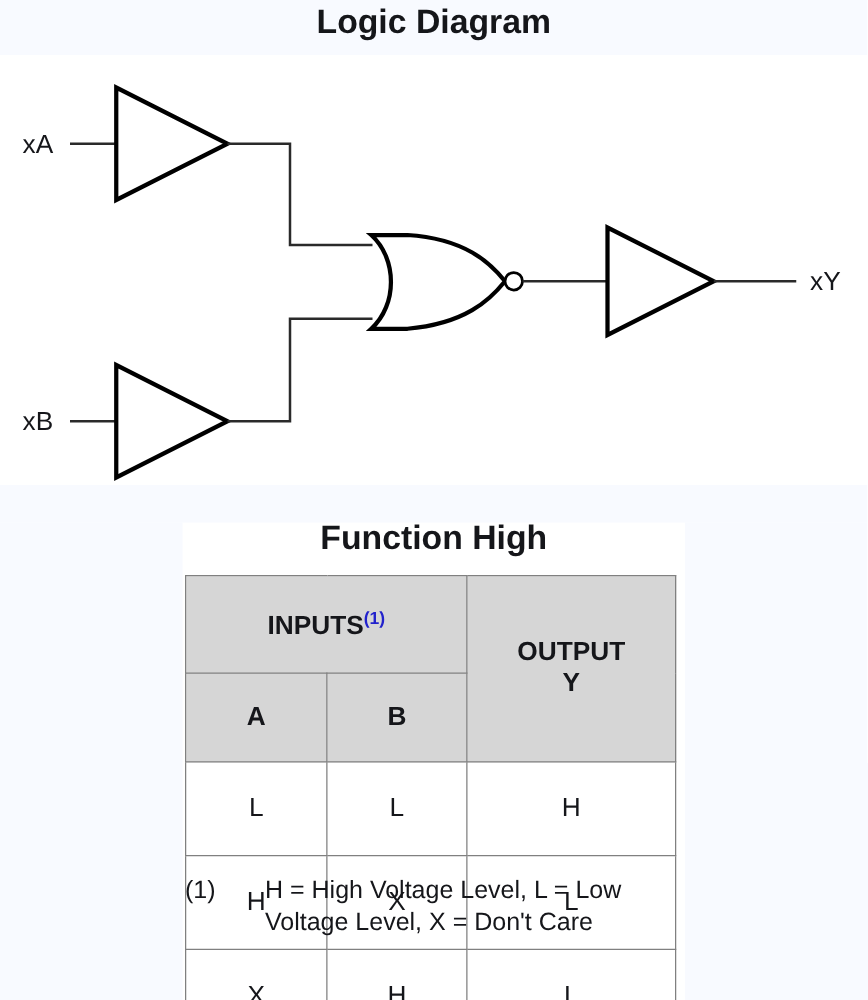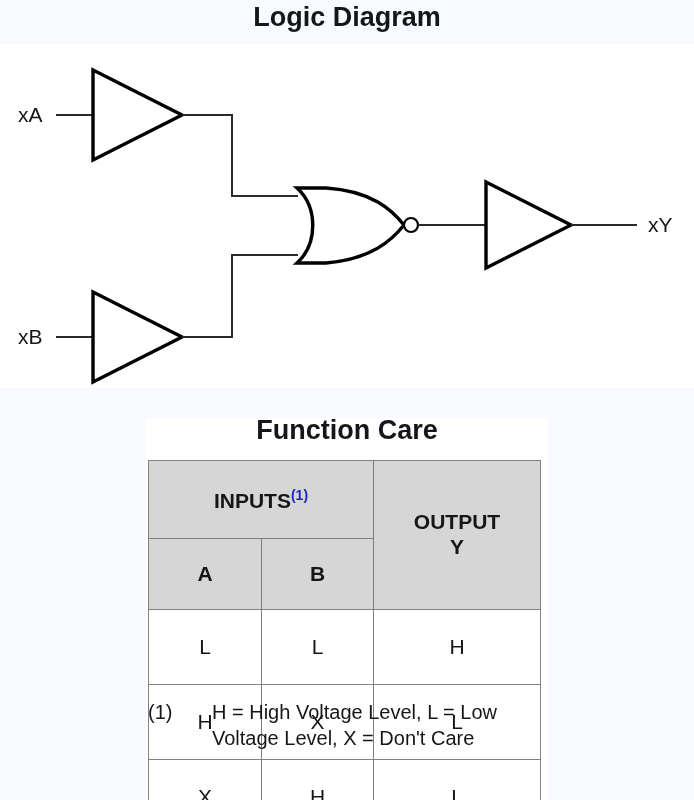--- a/index.html
+++ b/index.html
@@ -191,21 +191,21 @@
 
   <path class="gate-body" d="M 486 138 L 486 224 L 571 181 Z"></path>
 
   <path class="wire" d="M 571 181 L 637 181"></path>
 
   <text class="port-label" x="18" y="78">xA</text>
   <text class="port-label" x="18" y="300">xB</text>
   <text class="port-label" x="648" y="188">xY</text>
 </svg>
 
-<div class="heading" id="table-heading">Function Care</div>
+<div class="heading" id="table-heading">Function High</div>
 
 <table id="function-table">
   <colgroup>
     <col class="col-a">
       <col class="col-b">
       <col class="col-y">
   </colgroup>
   <thead>
     <tr>
       <th class="th-inputs" colspan="2"><span>INPUTS</span><span class="sup-note">(1)</span></th>

